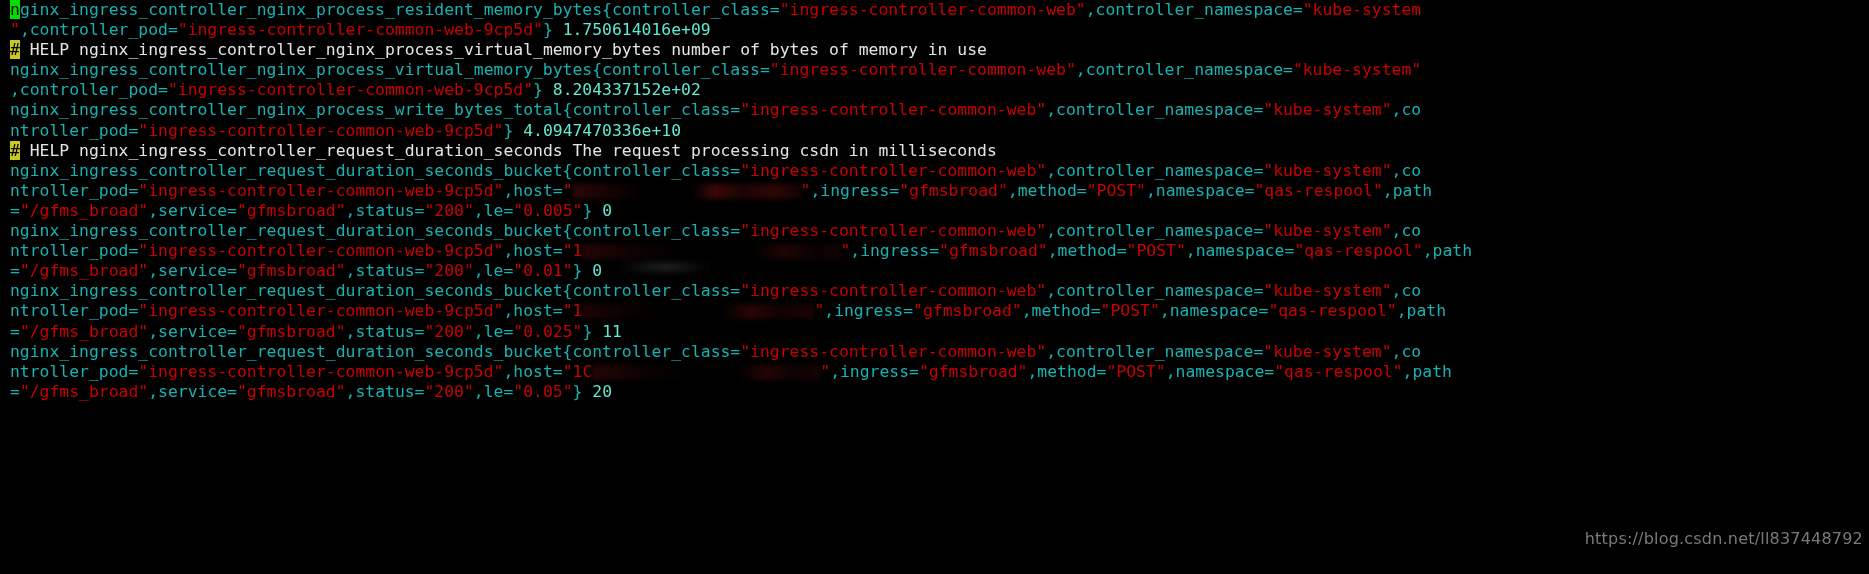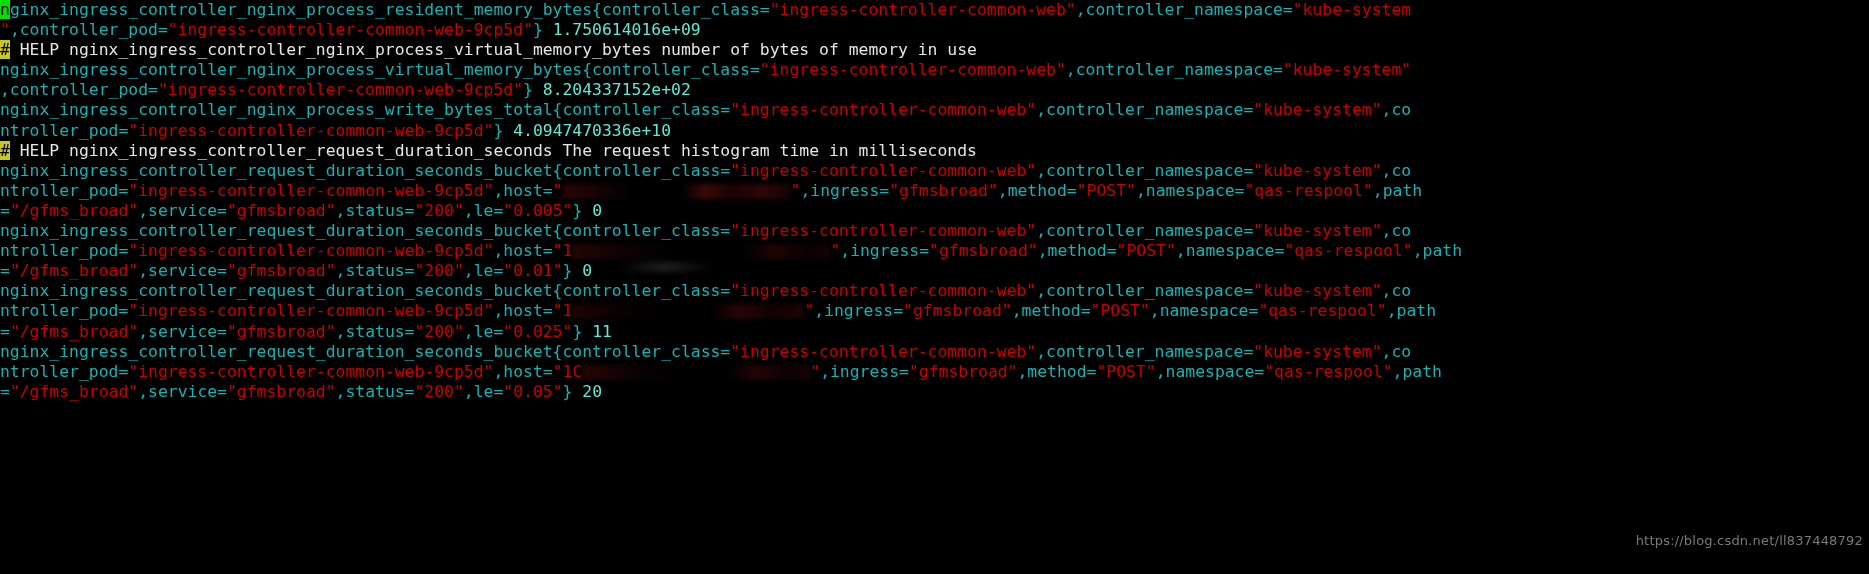--- a/index.html
+++ b/index.html
@@ -14,21 +14,21 @@
     background:#000;
     padding:0;
     box-sizing:border-box;
   }
   .line{
     height:20.1px;
     line-height:20.1px;
     white-space:pre;
     font-size:16.4px;
     letter-spacing:0px;
-    padding-left:0;
+    padding-left:10px;
   }
   
   .k{color:#18b2b2;}        
   .v{color:#c80000;}        
   .n{color:#5eead4;}        
   .c{color:#e5e5e5;}        
   .hash{background:#c8c820;color:#000;}  
   .cursor{background:#00e000;color:#000;}
   .redact{
     display:inline-block;
@@ -41,38 +41,38 @@
   .redact.r3{width:232px;height:15px;background:linear-gradient(90deg,#1e0404 0%,#090101 20%,#000 38%,#000 60%,#280505 72%,#100202 86%,#1c0404 100%);}
   .redact.r4{width:228px;height:15px;background:linear-gradient(90deg,#260505 0%,#0b0202 24%,#000 42%,#000 64%,#230505 76%,#0d0202 90%,#190303 100%);}
   .smudge{
     position:absolute;
     left:620px;top:258px;width:90px;height:18px;
     background:radial-gradient(ellipse at center,rgba(40,40,45,0.75) 0%,rgba(12,12,14,0.3) 62%,rgba(0,0,0,0) 100%);
     pointer-events:none;
   }
   .watermark{
     position:absolute;right:6px;bottom:26px;
-    color:#7a7a7a;font-size:13px;
+    color:#7a7a7a;font-size:16px;
     font-family:"DejaVu Sans","Liberation Sans",sans-serif;
     letter-spacing:0.2px;
   }
 </style>
 </head>
 <body>
 
 <div id="term">
   <div id="lines">
       <div class="line"><span class="cursor">n</span><span class="k">ginx_ingress_controller_nginx_process_resident_memory_bytes{controller_class=</span><span class="v">"ingress-controller-common-web"</span><span class="k">,controller_namespace=</span><span class="v">"kube-system</span></div>
       <div class="line"><span class="v">"</span><span class="k">,controller_pod=</span><span class="v">"ingress-controller-common-web-9cp5d"</span><span class="k">}</span><span class="n"> 1.750614016e+09</span></div>
       <div class="line"><span class="hash">#</span><span class="c"> HELP nginx_ingress_controller_nginx_process_virtual_memory_bytes number of bytes of memory in use</span></div>
       <div class="line"><span class="k">nginx_ingress_controller_nginx_process_virtual_memory_bytes{controller_class=</span><span class="v">"ingress-controller-common-web"</span><span class="k">,controller_namespace=</span><span class="v">"kube-system"</span></div>
       <div class="line"><span class="k">,controller_pod=</span><span class="v">"ingress-controller-common-web-9cp5d"</span><span class="k">}</span><span class="n"> 8.204337152e+02</span></div>
       <div class="line"><span class="k">nginx_ingress_controller_nginx_process_write_bytes_total{controller_class=</span><span class="v">"ingress-controller-common-web"</span><span class="k">,controller_namespace=</span><span class="v">"kube-system"</span><span class="k">,co</span></div>
       <div class="line"><span class="k">ntroller_pod=</span><span class="v">"ingress-controller-common-web-9cp5d"</span><span class="k">}</span><span class="n"> 4.0947470336e+10</span></div>
-      <div class="line"><span class="hash">#</span><span class="c"> HELP nginx_ingress_controller_request_duration_seconds The request histogram time in milliseconds</span></div>
+      <div class="line"><span class="hash">#</span><span class="c"> HELP nginx_ingress_controller_request_duration_seconds The request processing csdn in milliseconds</span></div>
       <div class="line"><span class="k">nginx_ingress_controller_request_duration_seconds_bucket{controller_class=</span><span class="v">"ingress-controller-common-web"</span><span class="k">,controller_namespace=</span><span class="v">"kube-system"</span><span class="k">,co</span></div>
       <div class="line"><span class="k">ntroller_pod=</span><span class="v">"ingress-controller-common-web-9cp5d"</span><span class="k">,host=</span><span class="v">"</span><span class="redact r1"></span><span class="v">"</span><span class="k">,ingress=</span><span class="v">"gfmsbroad"</span><span class="k">,method=</span><span class="v">"POST"</span><span class="k">,namespace=</span><span class="v">"qas-respool"</span><span class="k">,path</span></div>
       <div class="line"><span class="k">=</span><span class="v">"/gfms_broad"</span><span class="k">,service=</span><span class="v">"gfmsbroad"</span><span class="k">,status=</span><span class="v">"200"</span><span class="k">,le=</span><span class="v">"0.005"</span><span class="k">}</span><span class="n"> 0</span></div>
       <div class="line"><span class="k">nginx_ingress_controller_request_duration_seconds_bucket{controller_class=</span><span class="v">"ingress-controller-common-web"</span><span class="k">,controller_namespace=</span><span class="v">"kube-system"</span><span class="k">,co</span></div>
       <div class="line"><span class="k">ntroller_pod=</span><span class="v">"ingress-controller-common-web-9cp5d"</span><span class="k">,host=</span><span class="v">"1</span><span class="redact r2"></span><span class="v">"</span><span class="k">,ingress=</span><span class="v">"gfmsbroad"</span><span class="k">,method=</span><span class="v">"POST"</span><span class="k">,namespace=</span><span class="v">"qas-respool"</span><span class="k">,path</span></div>
       <div class="line"><span class="k">=</span><span class="v">"/gfms_broad"</span><span class="k">,service=</span><span class="v">"gfmsbroad"</span><span class="k">,status=</span><span class="v">"200"</span><span class="k">,le=</span><span class="v">"0.01"</span><span class="k">}</span><span class="n"> 0</span></div>
       <div class="line"><span class="k">nginx_ingress_controller_request_duration_seconds_bucket{controller_class=</span><span class="v">"ingress-controller-common-web"</span><span class="k">,controller_namespace=</span><span class="v">"kube-system"</span><span class="k">,co</span></div>
       <div class="line"><span class="k">ntroller_pod=</span><span class="v">"ingress-controller-common-web-9cp5d"</span><span class="k">,host=</span><span class="v">"1</span><span class="redact r3"></span><span class="v">"</span><span class="k">,ingress=</span><span class="v">"gfmsbroad"</span><span class="k">,method=</span><span class="v">"POST"</span><span class="k">,namespace=</span><span class="v">"qas-respool"</span><span class="k">,path</span></div>
       <div class="line"><span class="k">=</span><span class="v">"/gfms_broad"</span><span class="k">,service=</span><span class="v">"gfmsbroad"</span><span class="k">,status=</span><span class="v">"200"</span><span class="k">,le=</span><span class="v">"0.025"</span><span class="k">}</span><span class="n"> 11</span></div>
       <div class="line"><span class="k">nginx_ingress_controller_request_duration_seconds_bucket{controller_class=</span><span class="v">"ingress-controller-common-web"</span><span class="k">,controller_namespace=</span><span class="v">"kube-system"</span><span class="k">,co</span></div>

